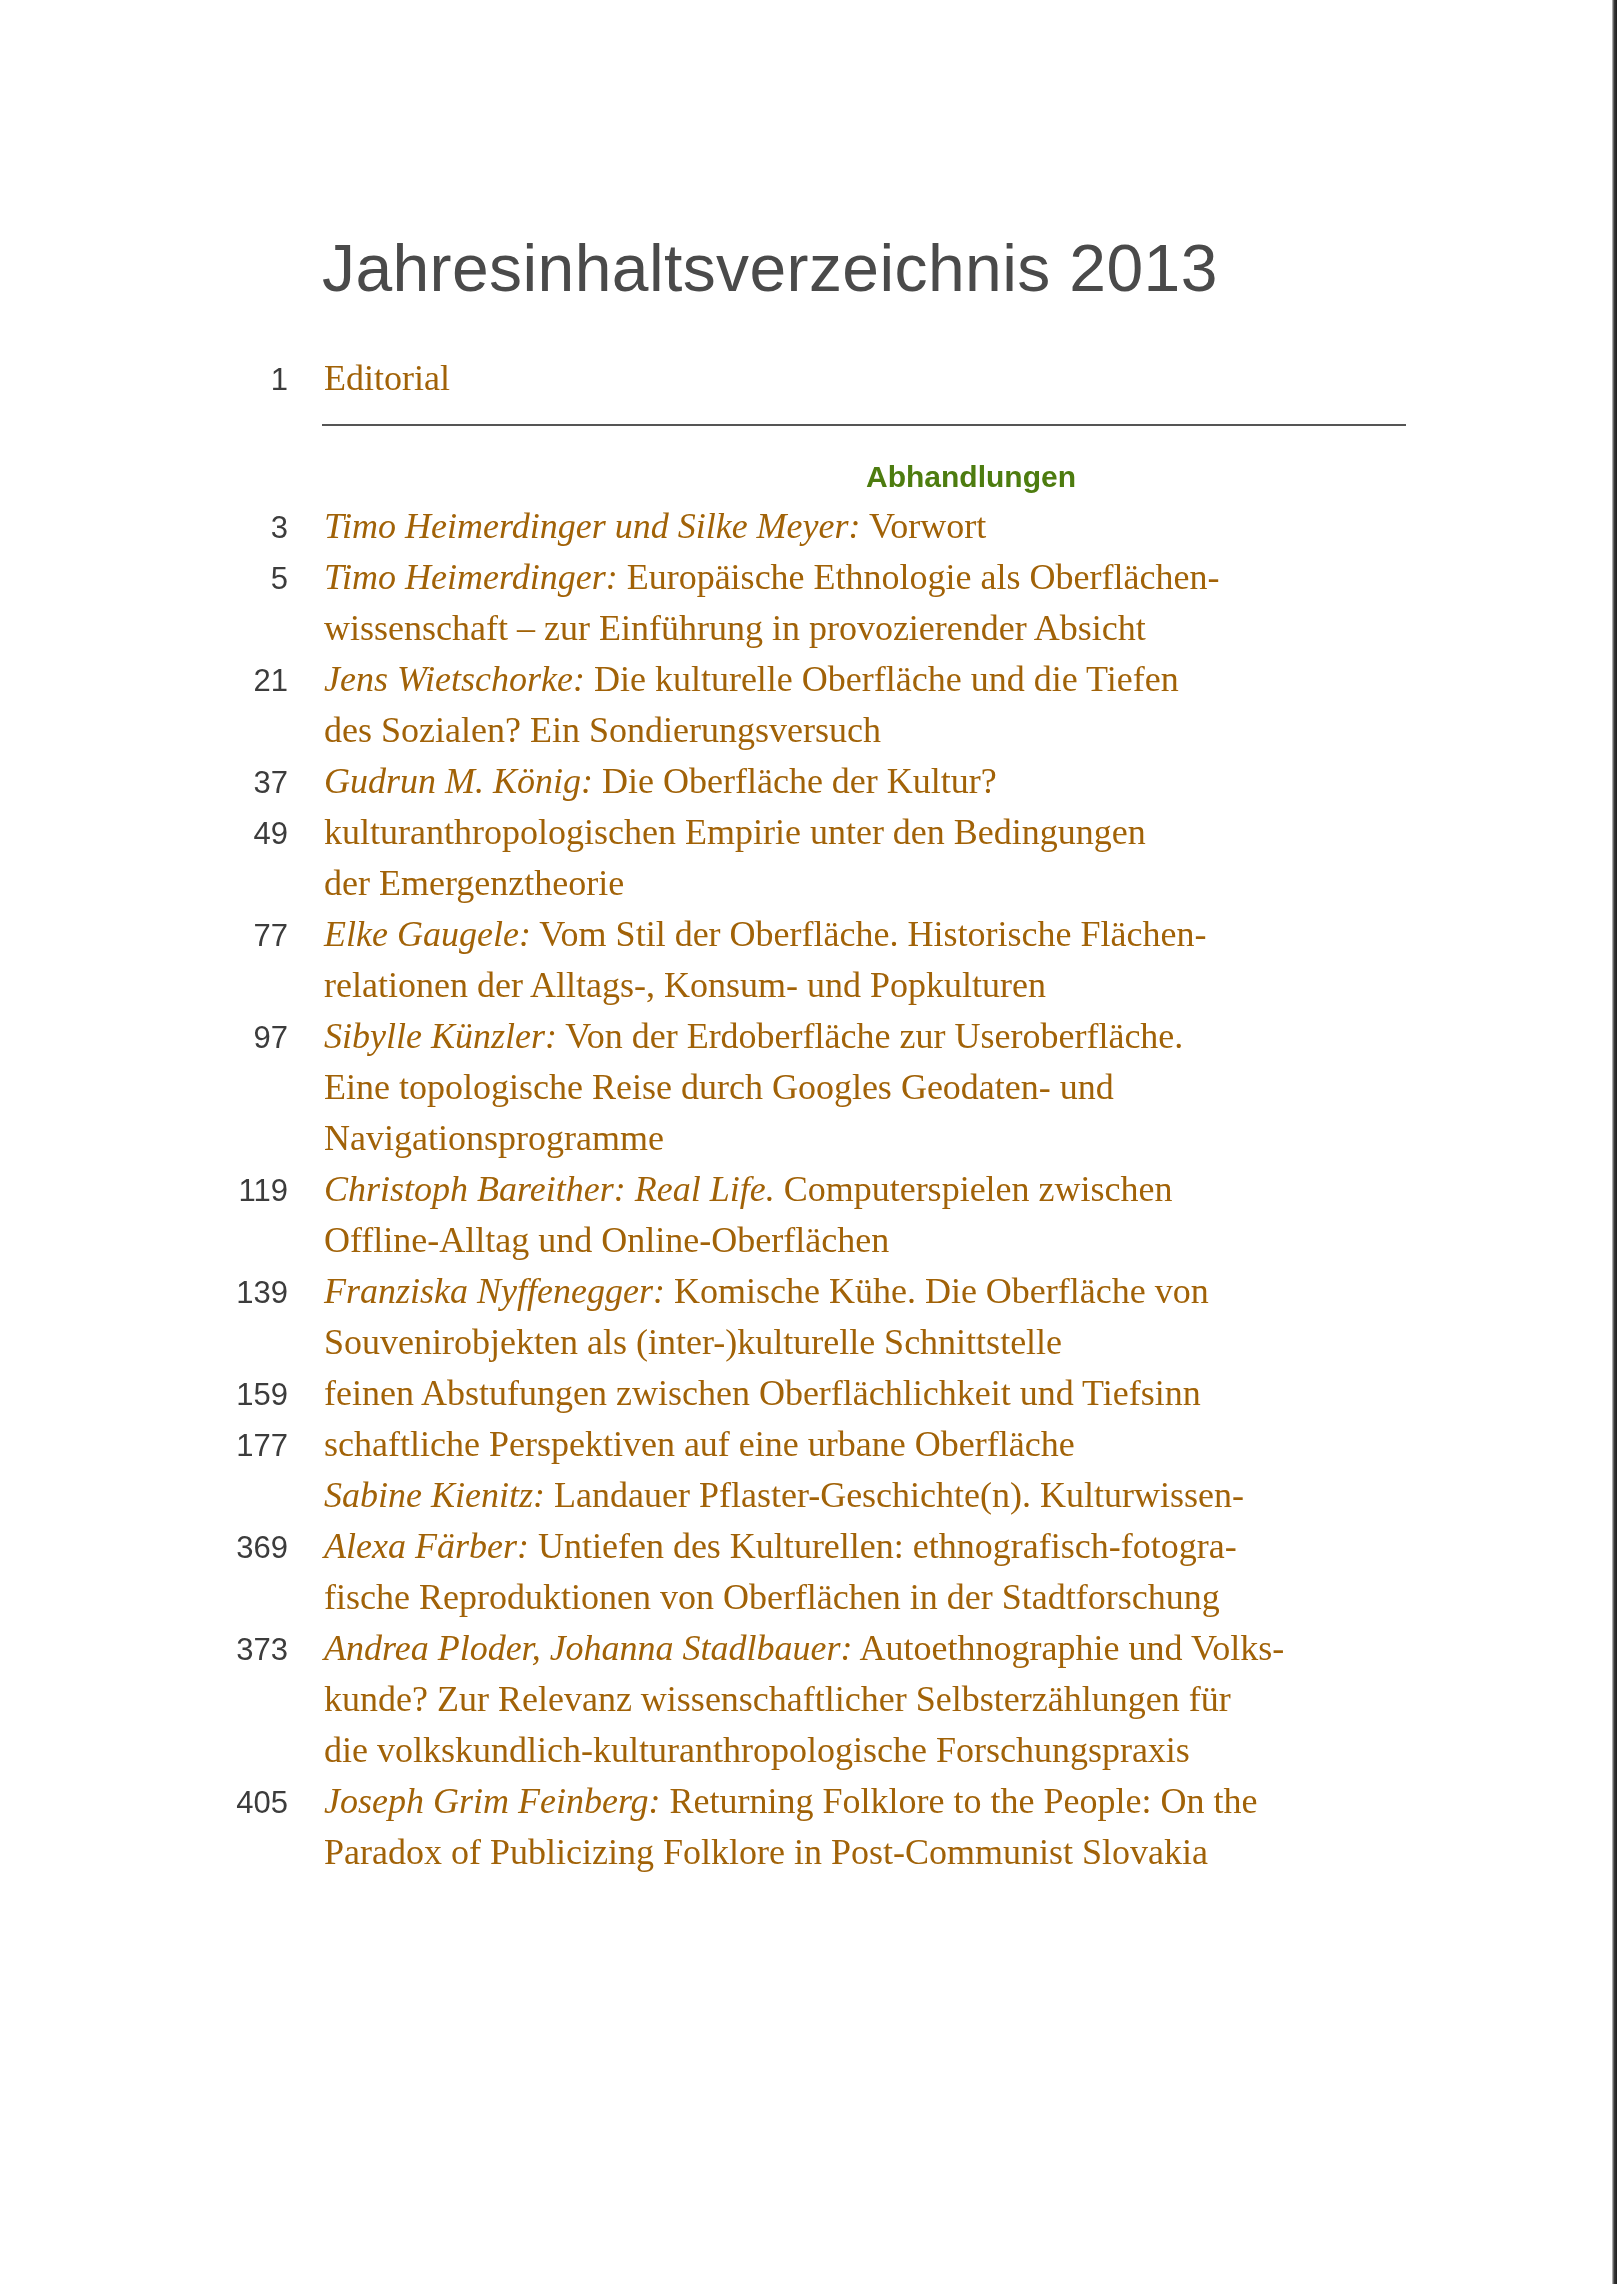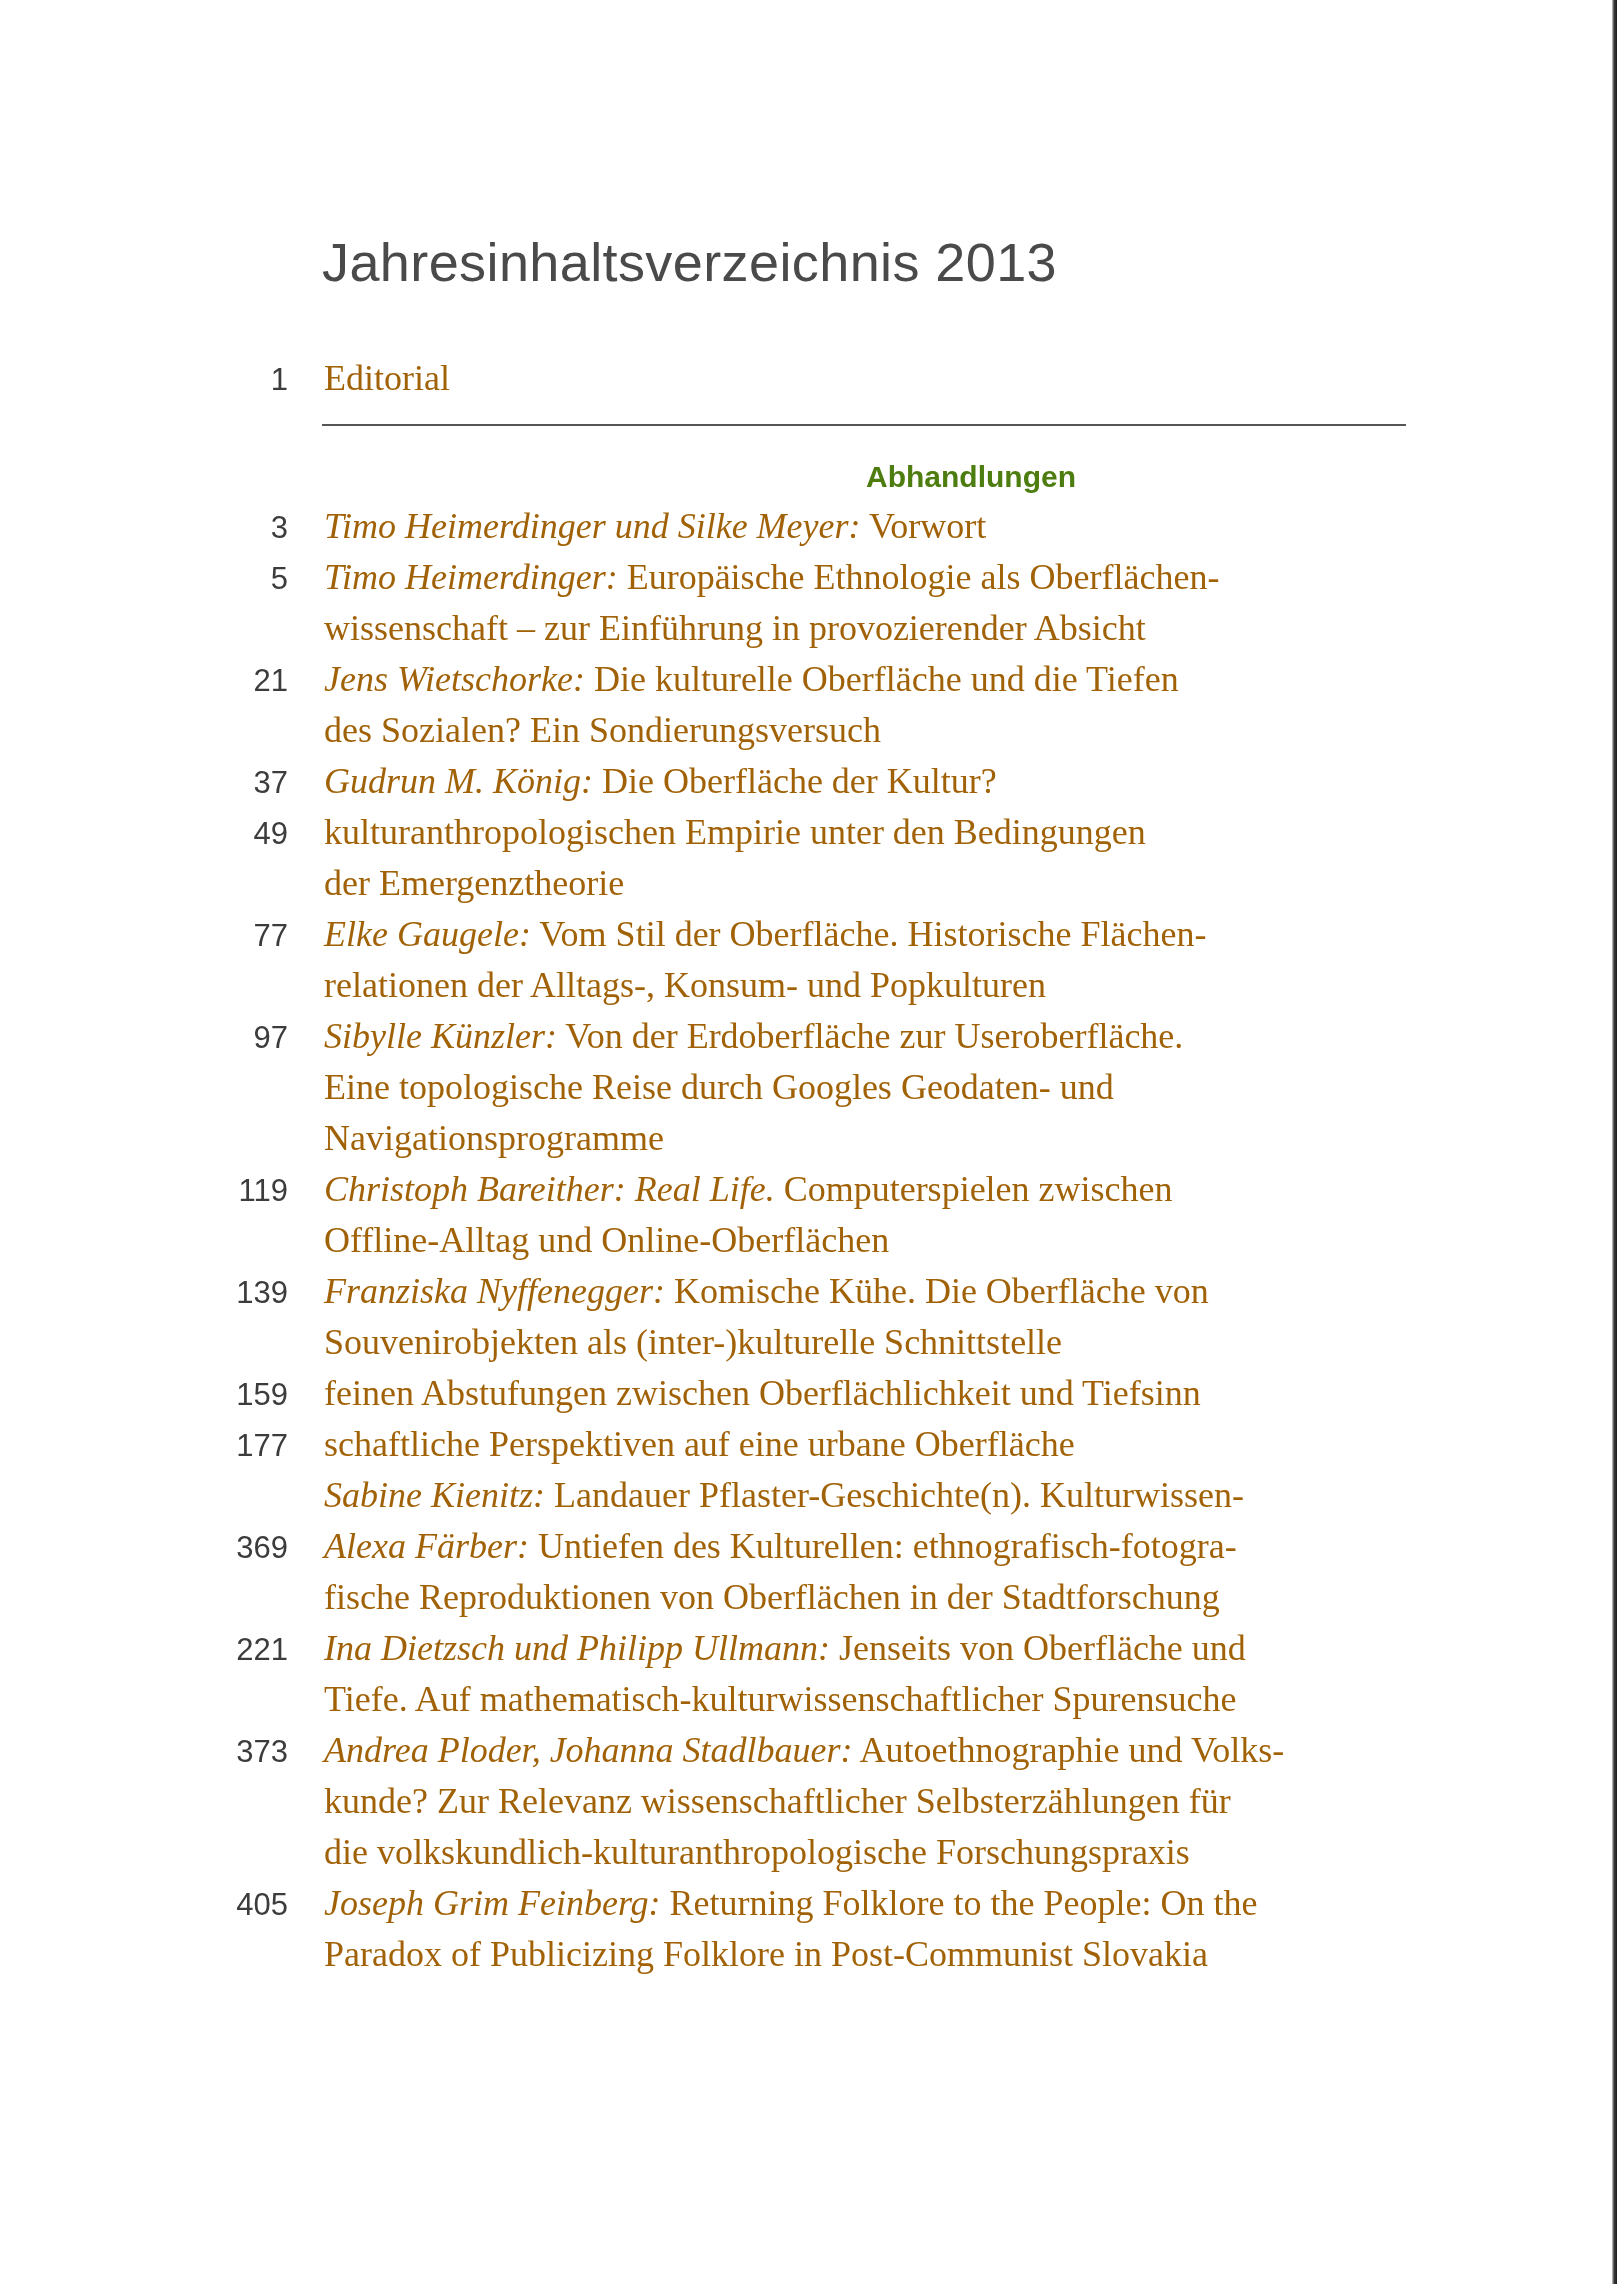--- a/index.html
+++ b/index.html
@@ -6,21 +6,21 @@
   body {
     width: 1618px; height: 2284px; background: #ffffff; position: relative; overflow: hidden;
     color: #2e2e2e;
   }
   .page-edge {
     position: absolute; top: 0; right: 0; width: 6.5px; height: 2284px;
     background: linear-gradient(to right, #cfcfcf 0%, #3a3a3a 35%, #111 100%);
   }
   .title {
     position: absolute; left: 322px; top: 235px;
-    font-family: "Liberation Sans", sans-serif; font-size: 54px; font-weight: normal;
+    font-family: "Liberation Sans", sans-serif; font-size: 66px; font-weight: normal;
     color: #4a4a4a; letter-spacing: 0.4px; margin: 0; line-height: 1;
   }
   .toc {
     position: absolute; left: 0; top: 353px; width: 1618px;
   }
   .row {
     display: flex; align-items: baseline;
   }
   .pg {
     width: 288px; text-align: right; flex: none;
@@ -139,27 +139,20 @@
         </span>
   </div>
       <div class="row">
     <span class="pg">369</span>
     <span class="body">
           <span class="line"><span class="author">Alexa Färber:</span><span> Untiefen des Kulturellen: ethnografisch-fotogra-</span></span>
           <span class="line"><span>fische Reproduktionen von Oberflächen in der Stadtforschung</span></span>
         </span>
   </div>
       <div class="row">
-    <span class="pg">221</span>
-    <span class="body">
-          <span class="line"><span class="author">Ina Dietzsch und Philipp Ullmann:</span><span> Jenseits von Oberfläche und</span></span>
-          <span class="line"><span>Tiefe. Auf mathematisch-kulturwissenschaftlicher Spurensuche</span></span>
-        </span>
-  </div>
-      <div class="row">
     <span class="pg">373</span>
     <span class="body">
           <span class="line"><span class="author">Andrea Ploder, Johanna Stadlbauer:</span><span> Autoethnographie und Volks-</span></span>
           <span class="line"><span>kunde? Zur Relevanz wissenschaftlicher Selbsterzählungen für</span></span>
           <span class="line"><span>die volkskundlich-kulturanthropologische Forschungspraxis</span></span>
         </span>
   </div>
       <div class="row">
     <span class="pg">405</span>
     <span class="body">

